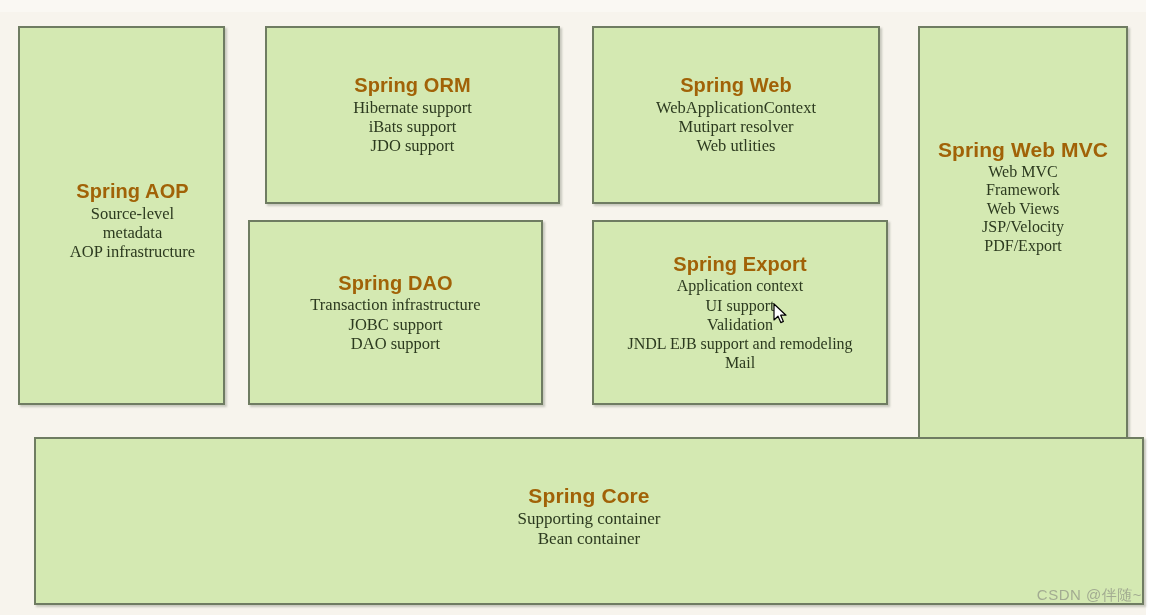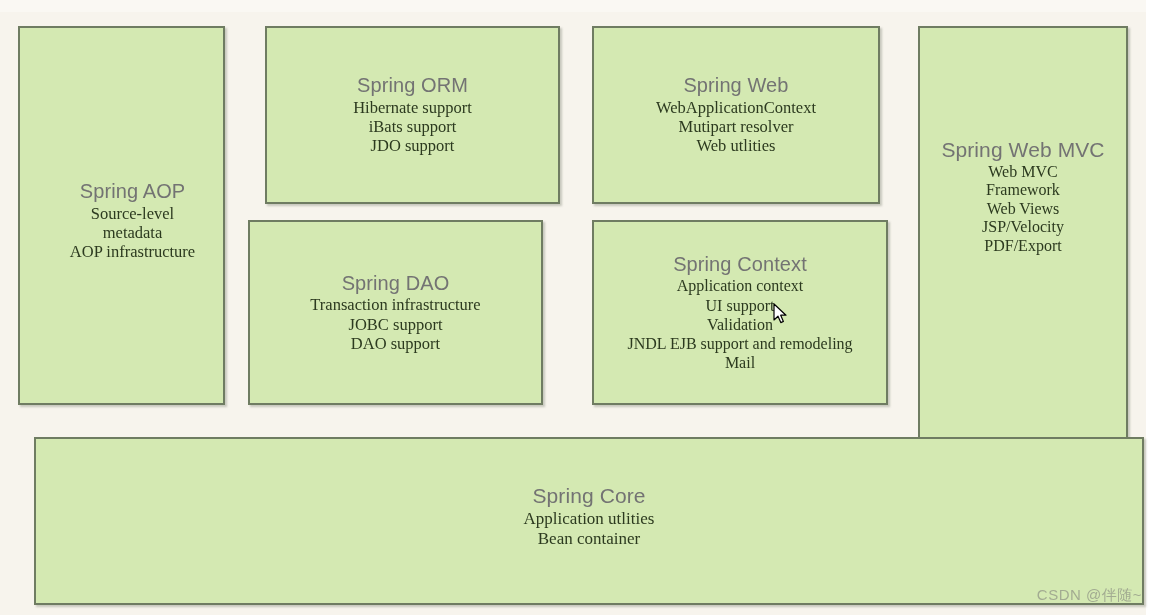--- a/index.html
+++ b/index.html
@@ -45,25 +45,25 @@
     box-shadow: 2px 2px 2px rgba(90, 95, 80, 0.30);
     display: flex;
     flex-direction: column;
     align-items: center;
     justify-content: center;
     text-align: center;
     color: #1d2414;
     padding: 4px 8px;
   }
   .module .m-title {
-    font-weight: normal;
+    font-weight: bold;
     font-size: 20px;
     line-height: 1.13;
     letter-spacing: 0.1px;
-    color: #737373;
+    color: #a16207;
     margin-bottom: 1px;
   }
   .module .m-lines {
     font-size: 16.5px;
     line-height: 1.17;
     color: #2c3a1f;
   }
   .module .m-lines div {
     white-space: nowrap;
     font-family: Liberation Serif, serif;
@@ -164,34 +164,34 @@
   <div class="module" id="mod-dao">
     <div class="m-title">Spring DAO</div>
     <div class="m-lines">
       <div>Transaction infrastructure</div>
       <div>JOBC support</div>
       <div>DAO support</div>
     </div>
   </div>
 
   <div class="module" id="mod-context">
-    <div class="m-title">Spring Context</div>
+    <div class="m-title">Spring Export</div>
     <div class="m-lines">
       <div>Application context</div>
       <div>UI support</div>
       <div>Validation</div>
       <div style="max-width:250px;">JNDL EJB support and remodeling</div>
       <div>Mail</div>
     </div>
   </div>
 
   <div class="module" id="mod-core">
     <div class="m-title">Spring Core</div>
     <div class="m-lines">
-      <div>Application utlities</div>
+      <div>Supporting container</div>
       <div>Bean container</div>
     </div>
   </div>
 
   <svg id="cursor" viewBox="0 0 16 22" xmlns="http://www.w3.org/2000/svg">
     <path d="M1,1 L1,17 L5,13.2 L7.8,19.6 L10.4,18.4 L7.7,12.2 L13,12.2 Z" fill="#ffffff" stroke="#000000" stroke-width="1.2" stroke-linejoin="round"></path>
   </svg>
 
   <div id="watermark">CSDN @伴随~</div>
 

